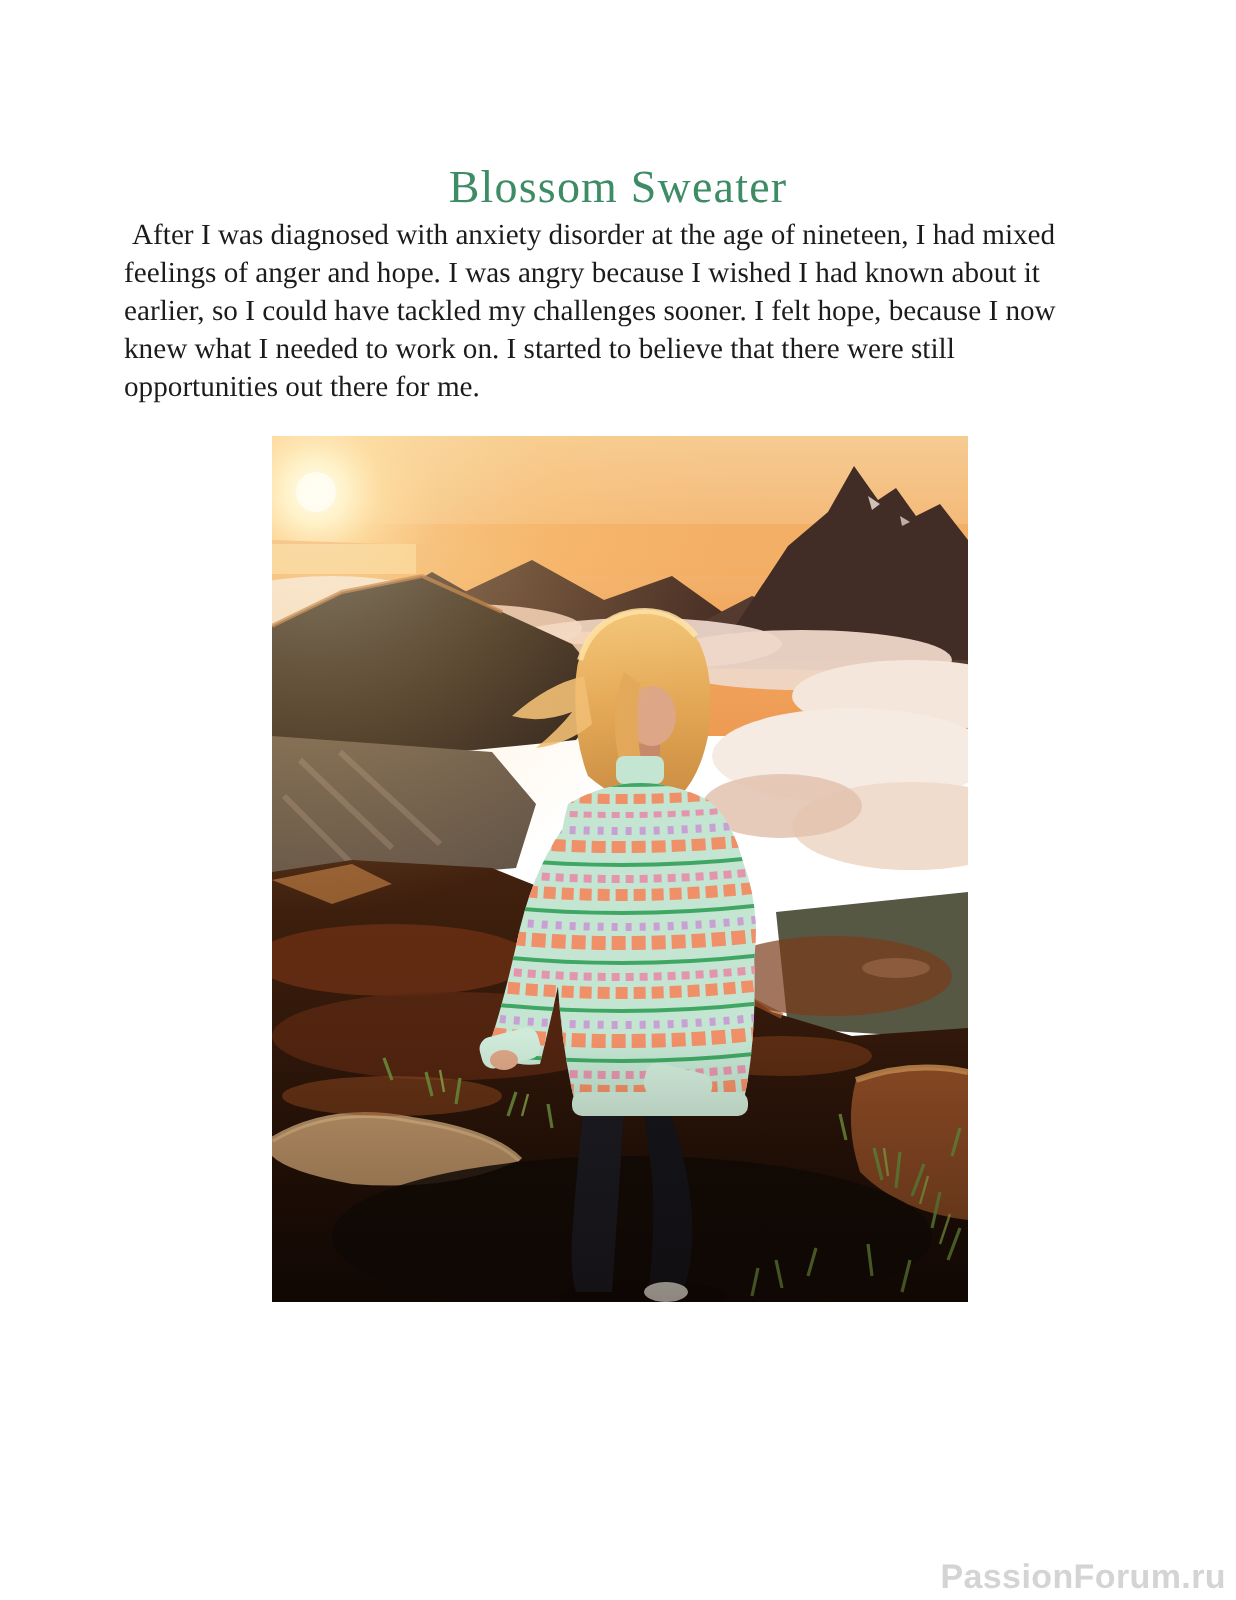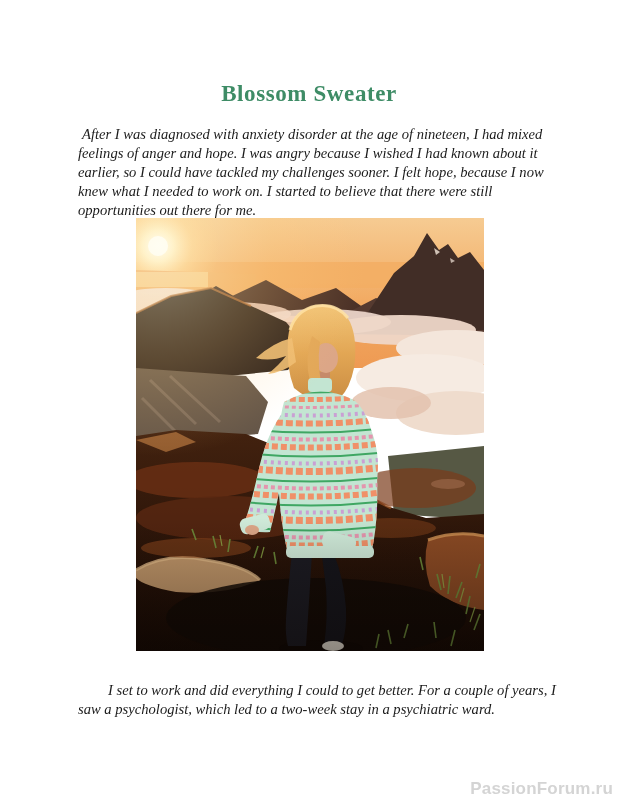--- a/index.html
+++ b/index.html
@@ -8,33 +8,32 @@
     width:618px;height:800px;
     background:#ffffff;
     overflow:hidden;
     font-family:"Liberation Serif", serif;
   }
   .title{
     position:absolute;
     top:66px;left:0;width:618px;
     text-align:center;
     font-size:23px;
-    font-weight:700;
+    font-weight:400;
     letter-spacing:0.6px;
     color:#3e8c66;
   }
   .body-paragraph{
     position:absolute;
     left:62px;width:495px;
     font-size:14.6px;
     line-height:19px;
     color:#1b1b1b;
     text-align:left;
-    margin:16px;
-    font-style:italic;
+    margin:0;
   }
   .p1{top:109px;text-indent:4px;}
   .p2{top:665px;text-indent:30px;}
   figure.photo{
     position:absolute;
     top:218px;left:136px;
     width:348px;height:433px;
     margin:0;padding:0;
   }
   figure.photo svg{display:block;}
@@ -207,17 +206,16 @@
         <rect x="186" y="316" width="34" height="16" rx="6" fill="#cfead9" transform="rotate(14 203 324)"></rect>
         <rect x="150" y="328" width="88" height="12" rx="5" fill="#cfead9"></rect>
         <ellipse cx="116" cy="312" rx="7" ry="5" fill="#dca687"></ellipse>
       </g>
 
       <circle cx="22" cy="28" r="210" fill="url(#sunGlow)" opacity="0.35"></circle>
       <rect x="0" y="300" width="348" height="133" fill="url(#vig)"></rect>
     </svg>
   </figure>
 
-  <p class="body-paragraph p2">I set to work and did everything I could to get better. For a couple of years, I saw a psychologist, which led to a two-week stay in a psychiatric ward.</p>
 
   <div class="watermark">PassionForum.ru</div>
 
 </div>
 
 </body></html>

